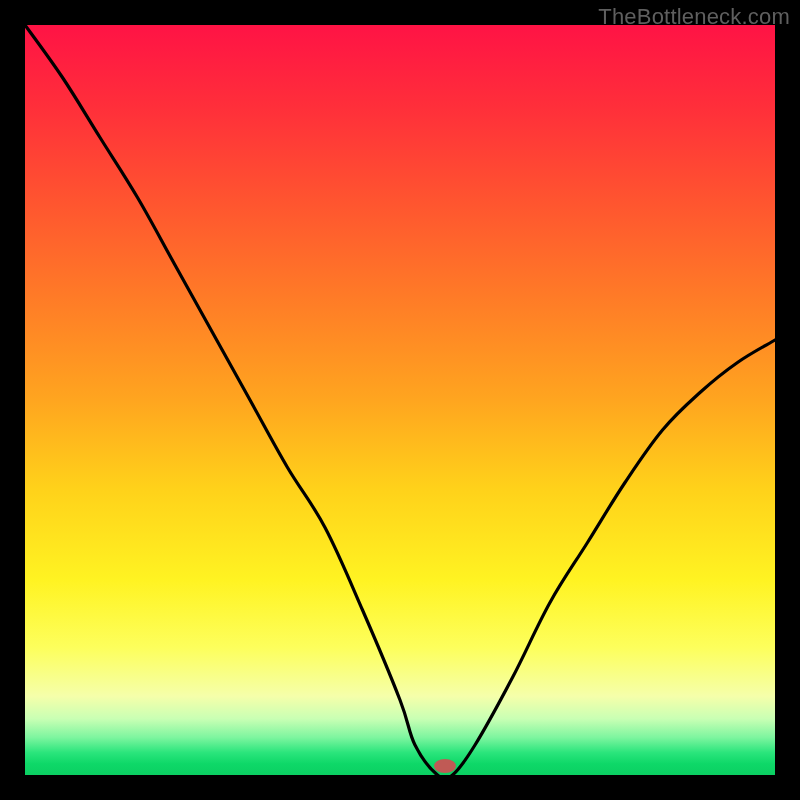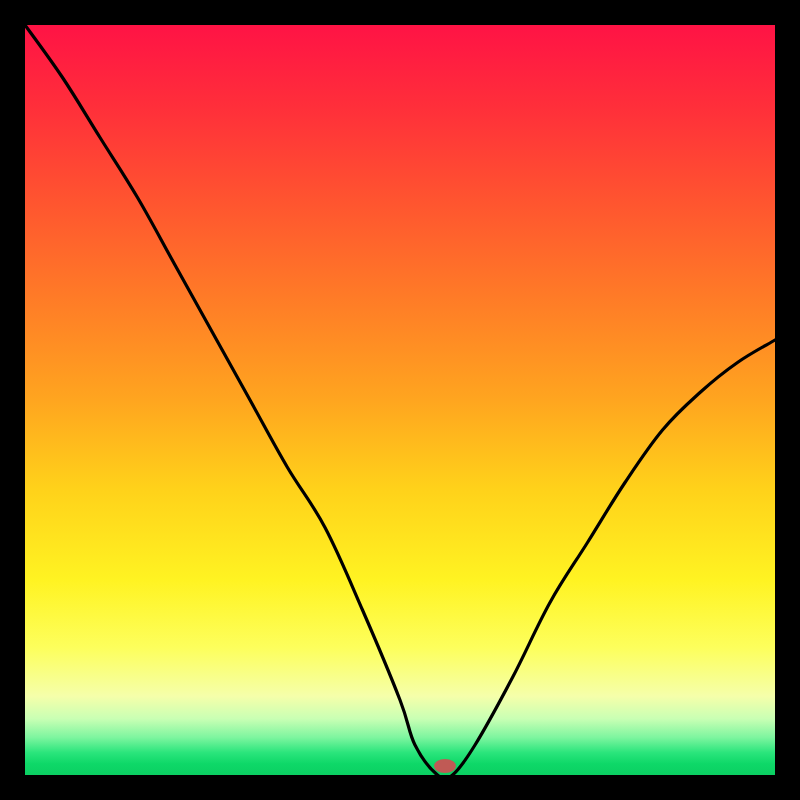--- a/index.html
+++ b/index.html
@@ -67,20 +67,21 @@
     background: #c05a55;
     z-index: 4;
     transform: translate(-50%, -50%);
   }
 </style>
 </head>
 <body>
 
 <div class="frame">
 
+  <div class="watermark">TheBottleneck.com</div>
 
   <div class="plot-area">
 
     <svg class="curve" viewBox="0 0 750 750" preserveAspectRatio="none">
       <path d="M 0.0 0.0 C 6.8 9.4, 24.0 32.3, 37.5 52.5 C 51.0 72.8, 61.5 90.9, 75.0 112.5 C 88.5 134.1, 99.0 149.6, 112.5 172.5 C 126.0 195.4, 136.5 215.7, 150.0 240.0 C 163.5 264.3, 174.0 283.2, 187.5 307.5 C 201.0 331.8, 211.5 350.7, 225.0 375.0 C 238.5 399.3, 249.0 419.6, 262.5 442.5 C 276.0 465.4, 286.5 476.9, 300.0 502.5 C 313.5 528.1, 324.0 554.0, 337.5 585.0 C 351.0 616.0, 365.6 650.7, 375.0 675.0 C 384.4 699.3, 383.3 706.5, 390.0 720.0 C 396.8 733.5, 405.8 744.6, 412.5 750.0 C 419.3 755.4, 420.7 755.4, 427.5 750.0 C 434.2 744.6, 439.2 737.5, 450.0 720.0 C 460.8 702.5, 474.0 678.1, 487.5 652.5 C 501.0 626.9, 511.5 601.8, 525.0 577.5 C 538.5 553.2, 549.0 539.1, 562.5 517.5 C 576.0 495.9, 586.5 477.8, 600.0 457.5 C 613.5 437.3, 624.0 421.2, 637.5 405.0 C 651.0 388.8, 661.5 379.7, 675.0 367.5 C 688.5 355.3, 699.0 346.9, 712.5 337.5 C 726.0 328.0, 743.3 319.1, 750.0 315.0" fill="none" stroke="#000000" stroke-width="3.2" stroke-linecap="round" stroke-linejoin="round"></path>
     </svg>
 
     <div class="marker" style="left: 420px; top: 740.5px; background: rgb(192, 90, 85);"></div>
 
   </div>

